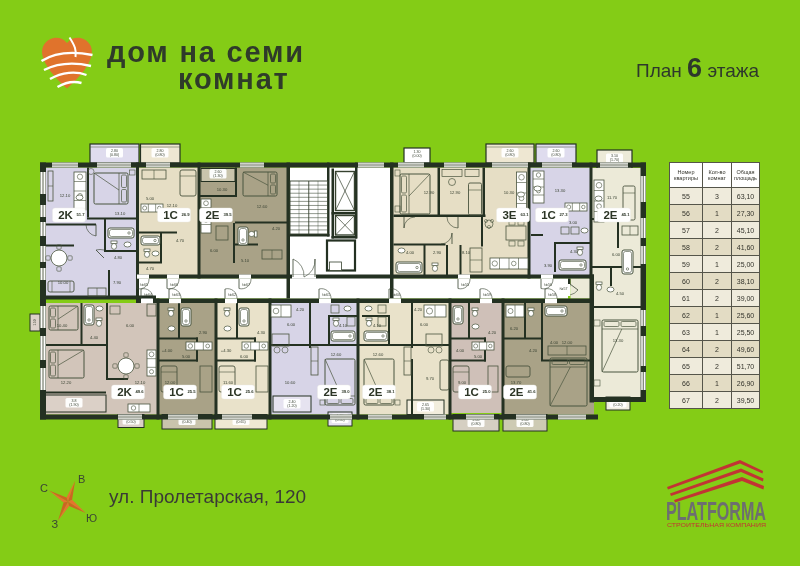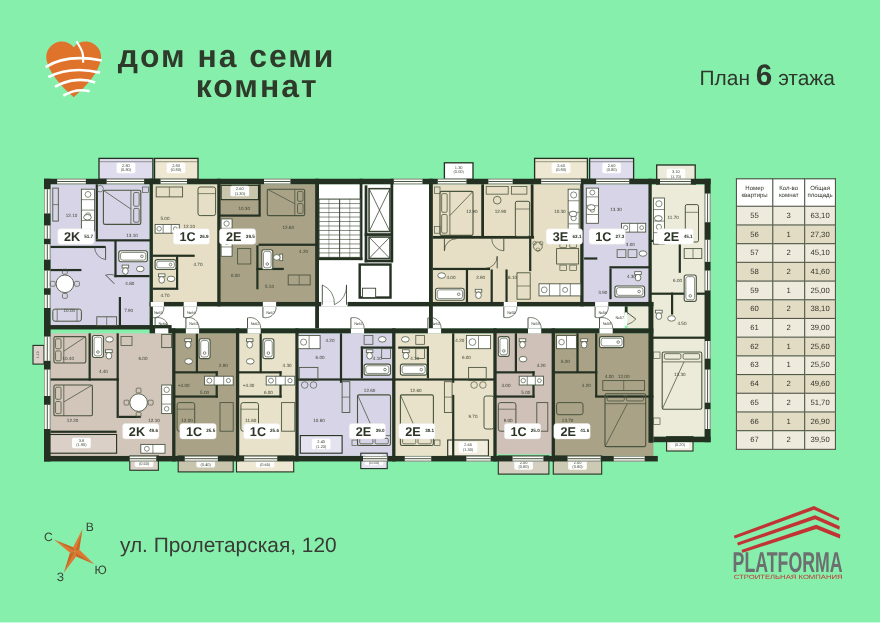--- a/index.html
+++ b/index.html
@@ -1,16 +1,16 @@
 <!DOCTYPE html>
 <html><head>
 <meta charset="utf-8">
 <style>
   html,body{margin:0;padding:0;background:#fff;}
-  #page{position:relative;width:800px;height:566px;background:#86efac;overflow:hidden;
+  #page{position:relative;width:800px;height:566px;background:#84cc16;overflow:hidden;
         font-family:"Liberation Sans",sans-serif;}
   .abs{position:absolute;}
   #brandname{color:#2f3b2a;font-weight:bold;line-height:1;}
   #floortitle{color:#2e382c;}
   table.apts{border-collapse:collapse;font-family:"Liberation Sans",sans-serif;}
   table.apts td{border:1px solid #55554a;text-align:center;color:#33332b;padding:0;}
 </style>
 </head>
 <body>
 <div id="page">

